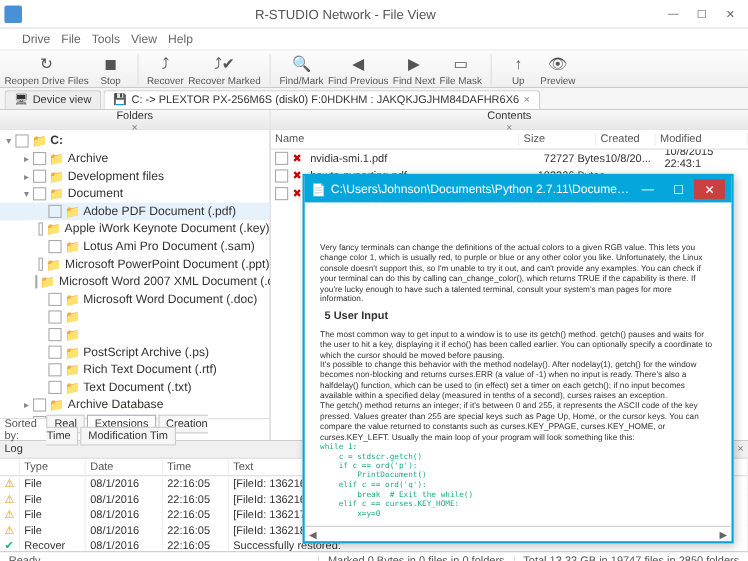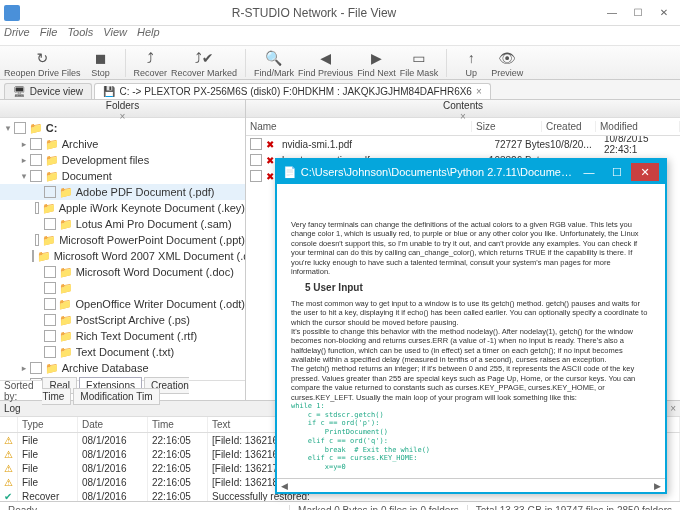--- a/index.html
+++ b/index.html
@@ -2,21 +2,21 @@
 <html><head>
 <meta charset="utf-8">
 <style>
 * { margin: 0; padding: 0; box-sizing: border-box; font-family: "Segoe UI", Tahoma, sans-serif; }
 body { width: 680px; height: 510px; background: #fff; overflow: hidden; font-size: 11px; color: #333; position: relative; }
 .titlebar { height: 26px; background: #fff; display: flex; align-items: center; padding: 0 4px; border-bottom: 1px solid #ddd; }
 .titlebar-icon { width: 16px; height: 16px; background: #4a90d9; border-radius: 2px; margin-right: 8px; }
 .titlebar-text { flex: 1; text-align: center; font-size: 12px; color: #555; }
 .win-controls { display: flex; gap: 2px; }
 .win-btn { width: 24px; height: 18px; display: flex; align-items: center; justify-content: center; font-size: 10px; color: #666; cursor: default; }
-.menubar { height: 20px; display: flex; align-items: flex-start; padding: 0 4px; gap: 10px; color: #666; font-size: 11px; border-bottom: 1px solid #e5e5e5; font-style: italic; }
+.menubar { height: 20px; display: flex; align-items: center; padding: 0 20px; gap: 10px; color: #666; font-size: 11px; border-bottom: 1px solid #e5e5e5; }
 .menubar span { cursor: default; }
 .toolbar { height: 34px; display: flex; align-items: center; padding: 2px 4px; gap: 4px; border-bottom: 1px solid #ccc; background: linear-gradient(#fcfcfc,#f0f0f0); }
 .tool { display: flex; flex-direction: column; align-items: center; min-width: 32px; font-size: 9px; color: #555; cursor: default; }
 .tool-icon { width: 20px; height: 20px; display: flex; align-items: center; justify-content: center; font-size: 14px; }
 .tool-sep { width: 1px; height: 28px; background: #ddd; margin: 0 4px; }
 .tabs { height: 20px; display: flex; align-items: flex-end; background: #f5f5f5; border-bottom: 1px solid #ccc; font-size: 10px; padding-left: 4px; gap: 2px; }
 .tab { padding: 2px 8px; background: #fff; border: 1px solid #ccc; border-bottom: none; border-radius: 3px 3px 0 0; cursor: default; display: flex; align-items: center; gap: 4px; }
 .tab.inactive { background: #eee; }
 .main { display: flex; height: 300px; }
 .folders { width: 246px; border-right: 1px solid #ccc; display: flex; flex-direction: column; }
@@ -53,21 +53,21 @@
 .popup { position: absolute; left: 275px; top: 158px; width: 392px; height: 336px; background: #fff; border: 2px solid #05a6dc; box-shadow: 2px 2px 8px rgba(0,0,0,.25); display: flex; flex-direction: column; }
 .popup-title { height: 24px; background: #05a6dc; color: #fff; display: flex; align-items: center; padding: 0 6px; font-size: 11px; }
 .popup-title .ptxt { flex: 1; white-space: nowrap; overflow: hidden; text-overflow: ellipsis; }
 .popup-title .pbtn { width: 28px; height: 18px; display: flex; align-items: center; justify-content: center; color: #fff; cursor: default; }
 .popup-title .pclose { background: #c94040; }
 .popup-body { flex: 1; display: flex; overflow: hidden; }
 .popup-sidebar { width: 56px; border-right: 1px solid #ddd; padding: 6px; font-size: 10px; }
 .popup-sidebar .hcontent { font-weight: bold; font-size: 12px; margin-bottom: 4px; }
 .popup-sidebar a { color: #7030a0; text-decoration: underline; display: block; cursor: default; }
 .popup-doc { flex: 1; padding: 36px 14px 8px 14px; font-size: 7.5px; color: #333; line-height: 1.25; overflow: hidden; }
-.popup-doc h4 { font-size: 10px; margin: 6px 14px 4px; font-weight: bold; }
+.popup-doc h4 { font-size: 10px; margin: 6px 4px 4px; font-weight: bold; }
 .popup-doc .code { color: #2a8; font-family: monospace; white-space: pre; font-size: 7px; }
 .popup-scroll { height: 14px; border-top: 1px solid #ccc; display: flex; align-items: center; justify-content: space-between; padding: 0 4px; font-size: 9px; color: #666; }
 </style>
 </head>
 <body>
 
 <div class="titlebar">
   <div class="titlebar-icon"></div>
   <div class="titlebar-text">R-STUDIO Network - File View</div>
   <div class="win-controls">
@@ -212,21 +212,20 @@
         </div>
         <div class="tree-row" style="padding-left: 32px;">
           <span class="caret"></span>
           <span class="cb"></span>
           <span class="fld">📁</span>
         </div>
         <div class="tree-row" style="padding-left: 32px;">
           <span class="caret"></span>
           <span class="cb"></span>
           <span class="fld">📁</span>
-          <span class="tree-label">OpenOffice Writer Document (.odt)</span>
         </div>
         <div class="tree-row" style="padding-left: 32px;">
           <span class="caret"></span>
           <span class="cb"></span>
           <span class="fld">📁</span>
           <span class="tree-label">PostScript Archive (.ps)</span>
         </div>
         <div class="tree-row" style="padding-left: 32px;">
           <span class="caret"></span>
           <span class="cb"></span>

